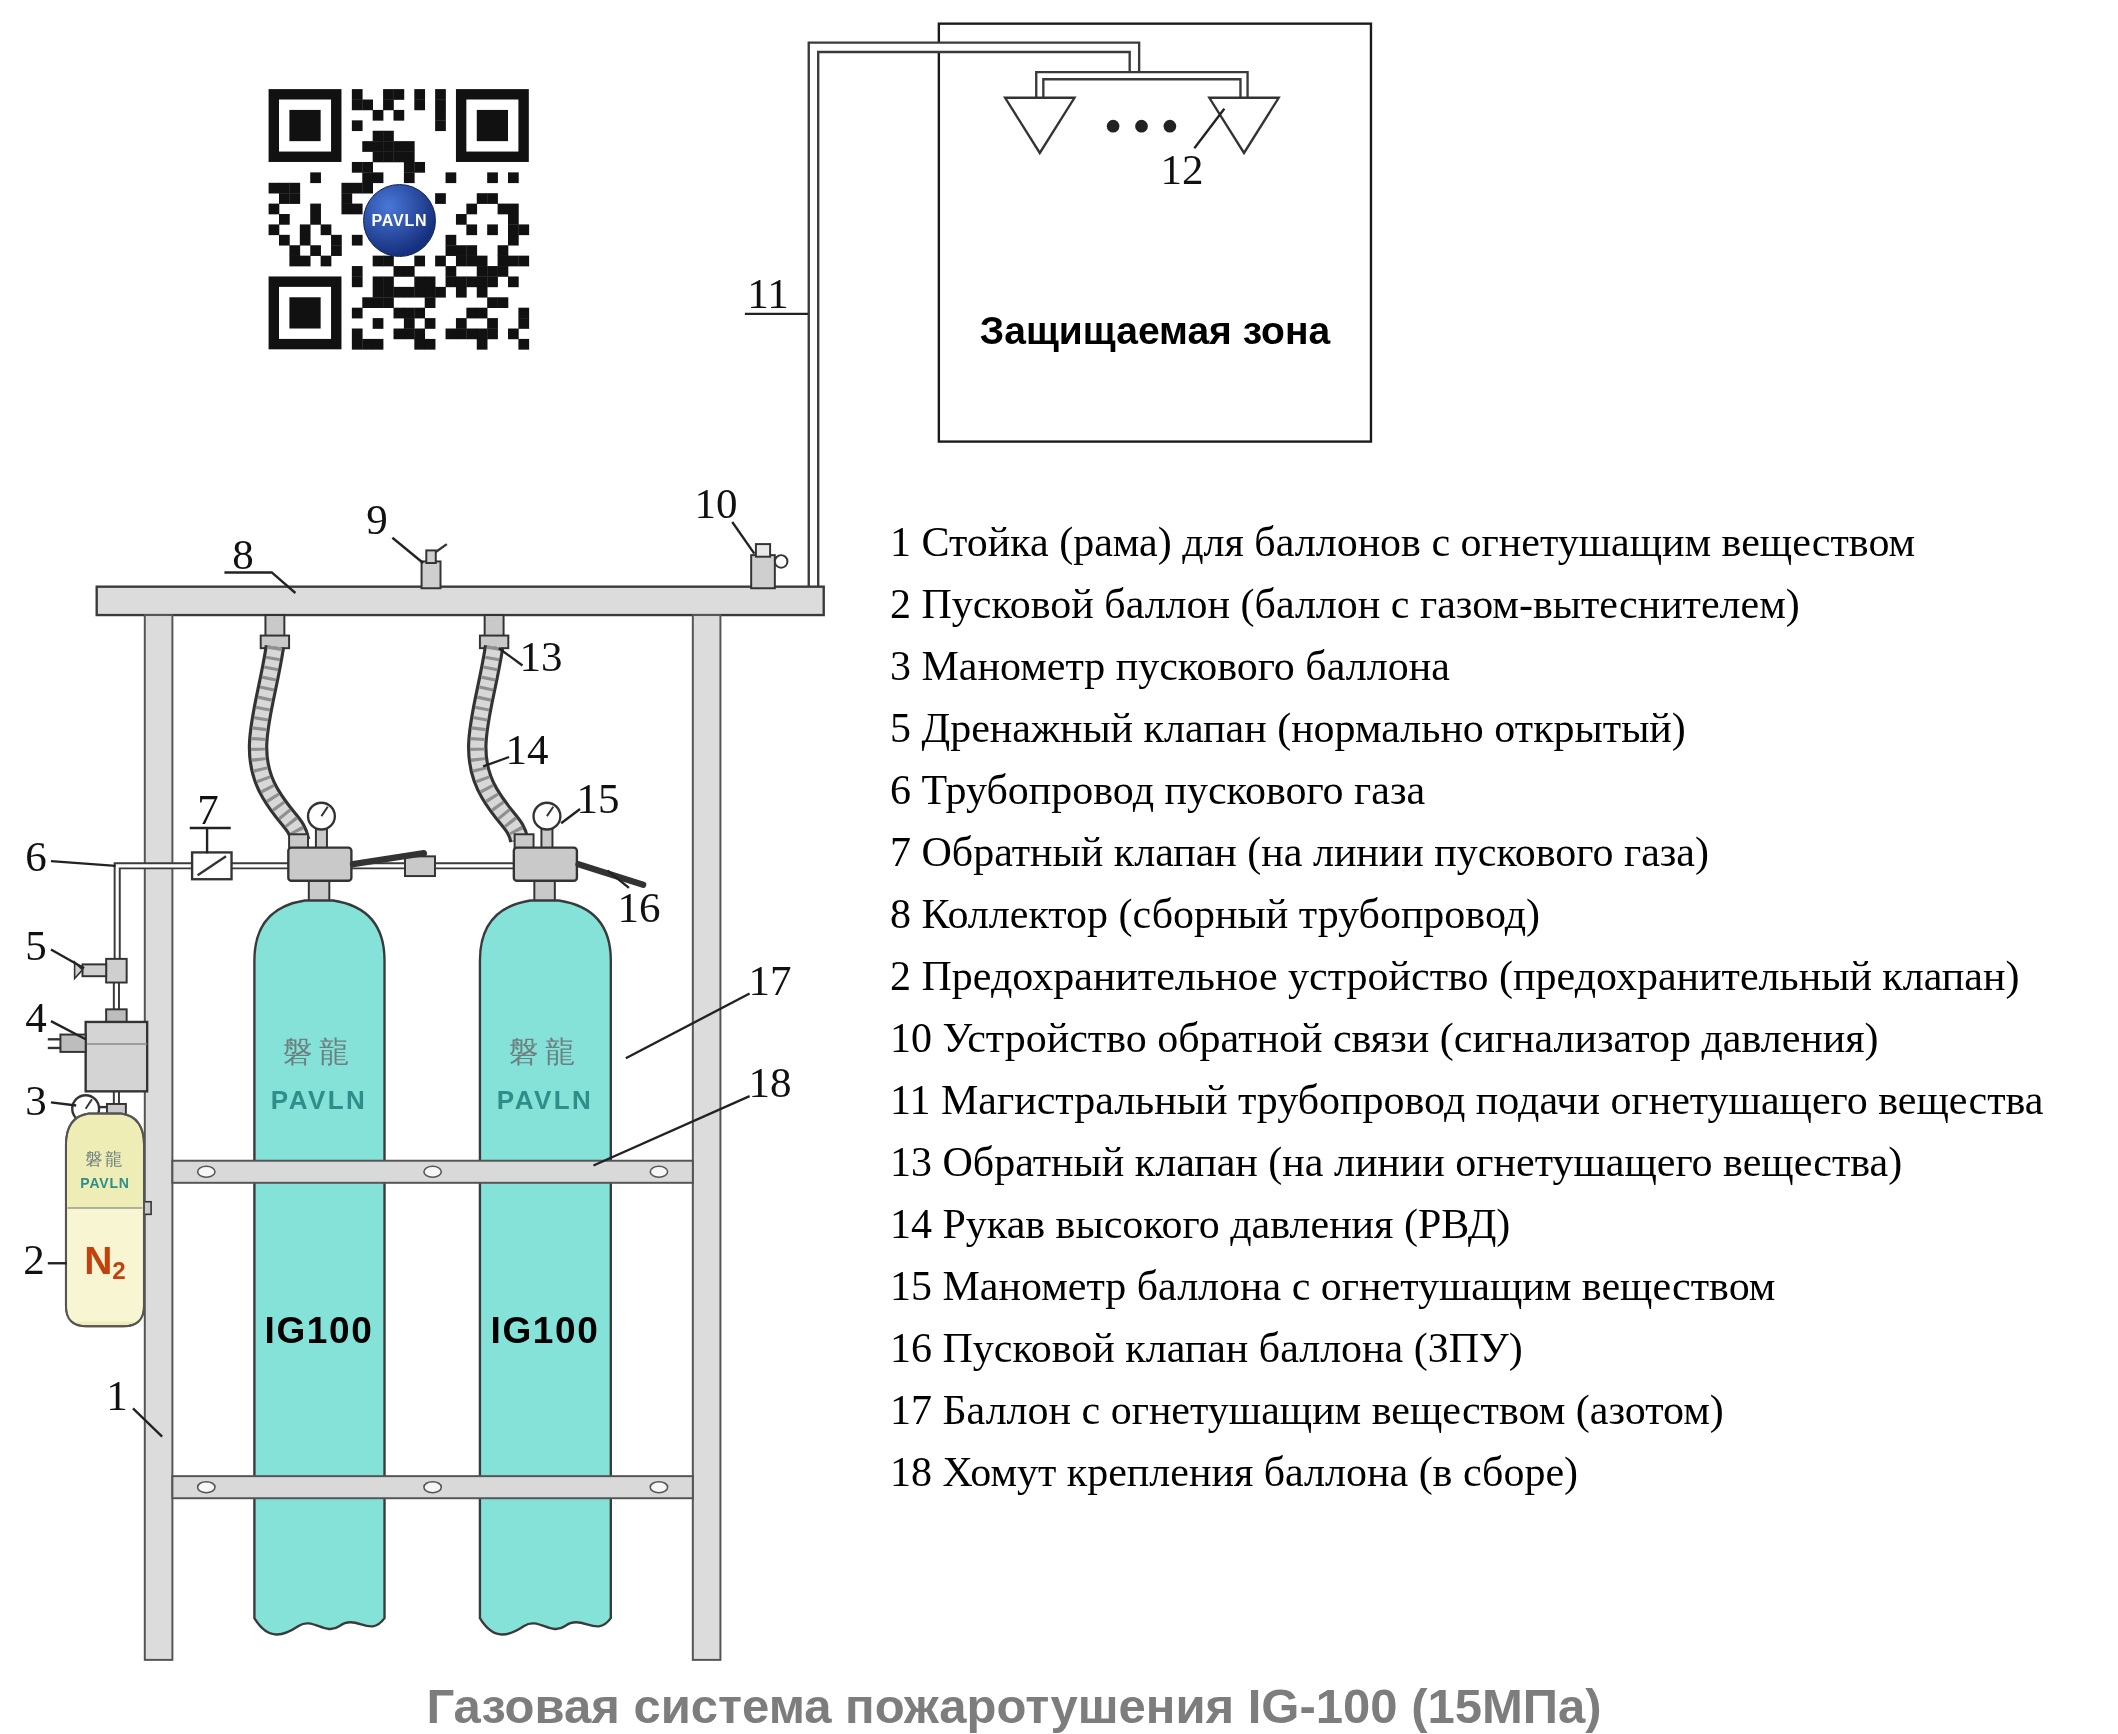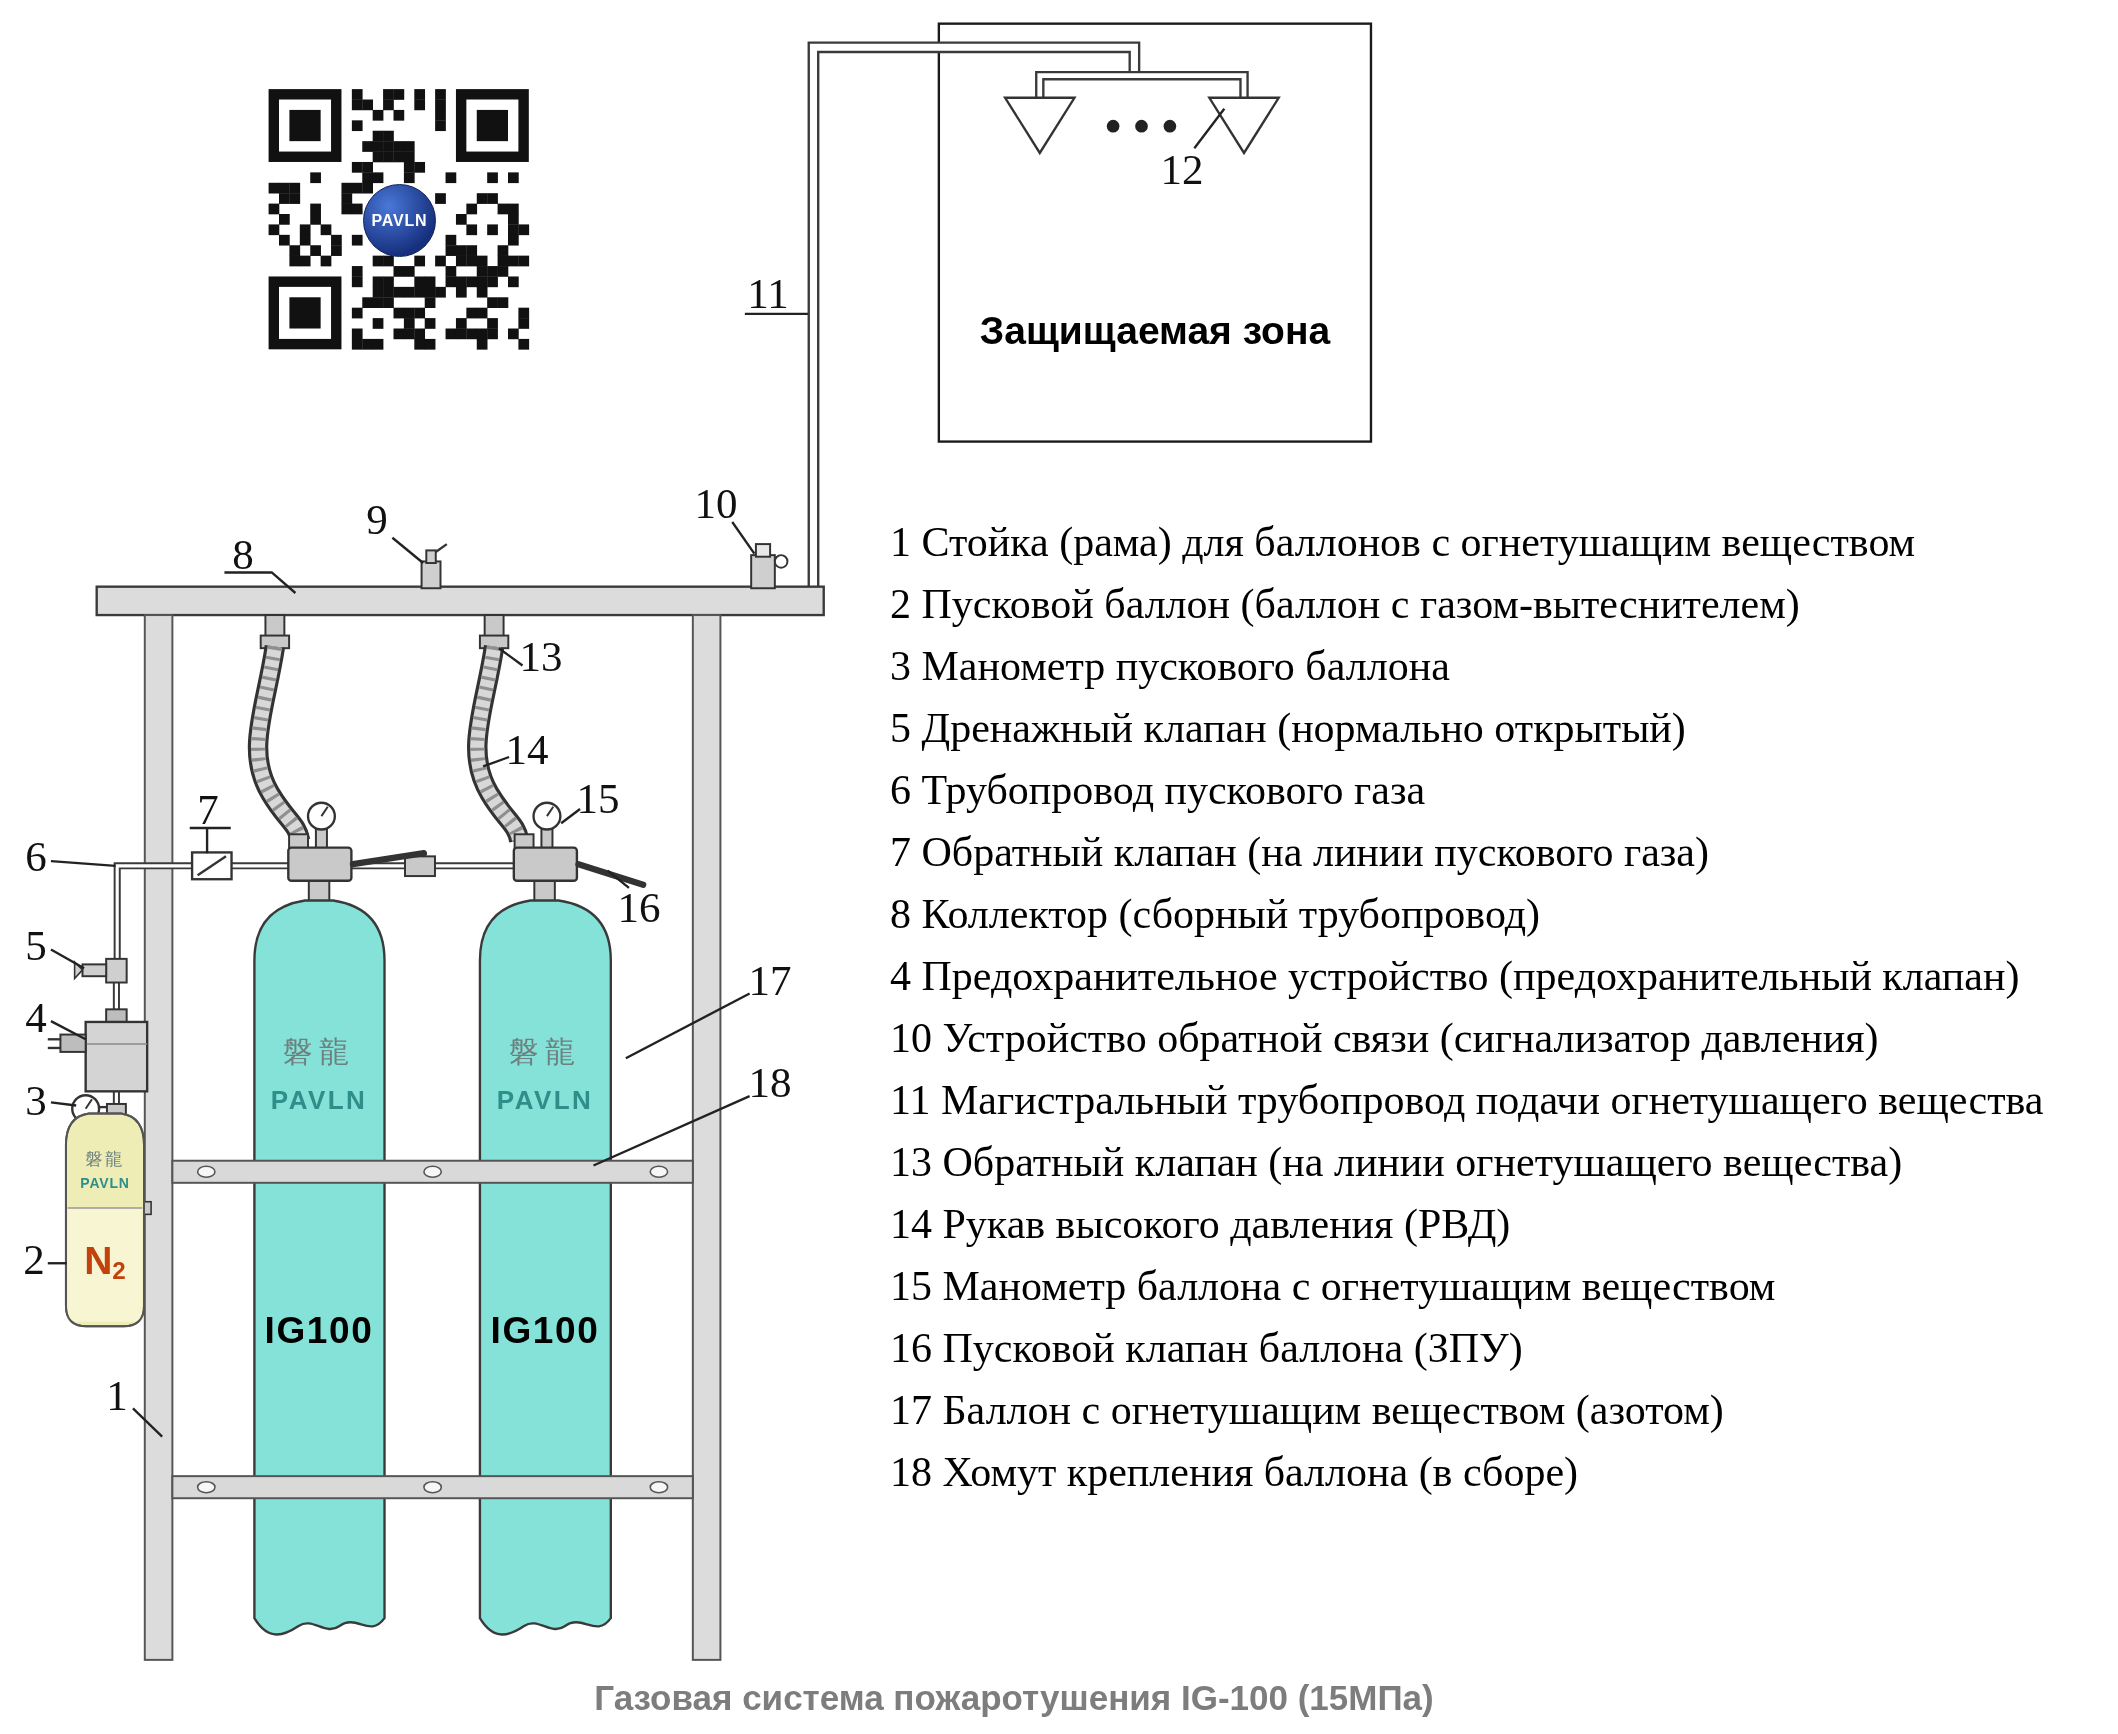--- a/index.html
+++ b/index.html
@@ -21,21 +21,21 @@
   .cjk{font-size:30px;color:#6d7f7f;letter-spacing:6.3px;}
   .latin{font-size:26px;font-weight:bold;color:#2e8f8a;letter-spacing:2.4px;}
   .model{font-size:37px;font-weight:bold;color:#000;letter-spacing:1.6px;}
   .p-cjk{font-size:17.4px;color:#6d7f7f;letter-spacing:2.4px;}
   .p-latin{font-size:14px;font-weight:bold;color:#2e8f8a;letter-spacing:0.8px;}
   .p-gas{font-size:39px;font-weight:bold;color:#c2410c;}
   .gas-sub{font-size:0.62em;vertical-align:-0.22em;}
   .legend{position:absolute;left:890px;top:511px;font-size:42px;line-height:62px;color:#000;}
   .legend-item{white-space:nowrap;}
   .caption{position:absolute;left:1014px;top:1678px;transform:translateX(-50%);
-           font-family:"Liberation Sans",sans-serif;font-weight:bold;font-size:35px;color:#7d7d7d;white-space:nowrap;}
+           font-family:"Liberation Sans",sans-serif;font-weight:bold;font-size:49px;color:#7d7d7d;white-space:nowrap;}
 </style>
 </head>
 <body>
 
 <div class="canvas">
 
   <svg class="art" width="2119" height="1734" viewBox="0 0 2686 2199">
 
     <g>
       <rect x="1190" y="30" width="548" height="530" fill="#ffffff" stroke="#1a1a1a" stroke-width="3"></rect>
@@ -411,21 +411,21 @@
   <div class="cyl-text p-gas" style="left:105px;top:1262px"><span>N</span><span class="gas-sub">2</span></div>
 
   <div class="legend">
     <div class="legend-item">1 Стойка (рама) для баллонов с огнетушащим веществом</div>
     <div class="legend-item">2 Пусковой баллон (баллон с газом-вытеснителем)</div>
     <div class="legend-item">3 Манометр пускового баллона</div>
     <div class="legend-item">5 Дренажный клапан (нормально открытый)</div>
     <div class="legend-item">6 Трубопровод пускового газа</div>
     <div class="legend-item">7 Обратный клапан (на линии пускового газа)</div>
     <div class="legend-item">8 Коллектор (сборный трубопровод)</div>
-    <div class="legend-item">4 Предохранительное устройство (предохранительный клапан)</div>
+    <div class="legend-item">2 Предохранительное устройство (предохранительный клапан)</div>
     <div class="legend-item">10 Устройство обратной связи (сигнализатор давления)</div>
     <div class="legend-item">11 Магистральный трубопровод подачи огнетушащего вещества</div>
     <div class="legend-item">13 Обратный клапан (на линии огнетушащего вещества)</div>
     <div class="legend-item">14 Рукав высокого давления (РВД)</div>
     <div class="legend-item">15 Манометр баллона с огнетушащим веществом</div>
     <div class="legend-item">16 Пусковой клапан баллона (ЗПУ)</div>
     <div class="legend-item">17 Баллон с огнетушащим веществом (азотом)</div>
     <div class="legend-item">18 Хомут крепления баллона (в сборе)</div>
   </div>
 

